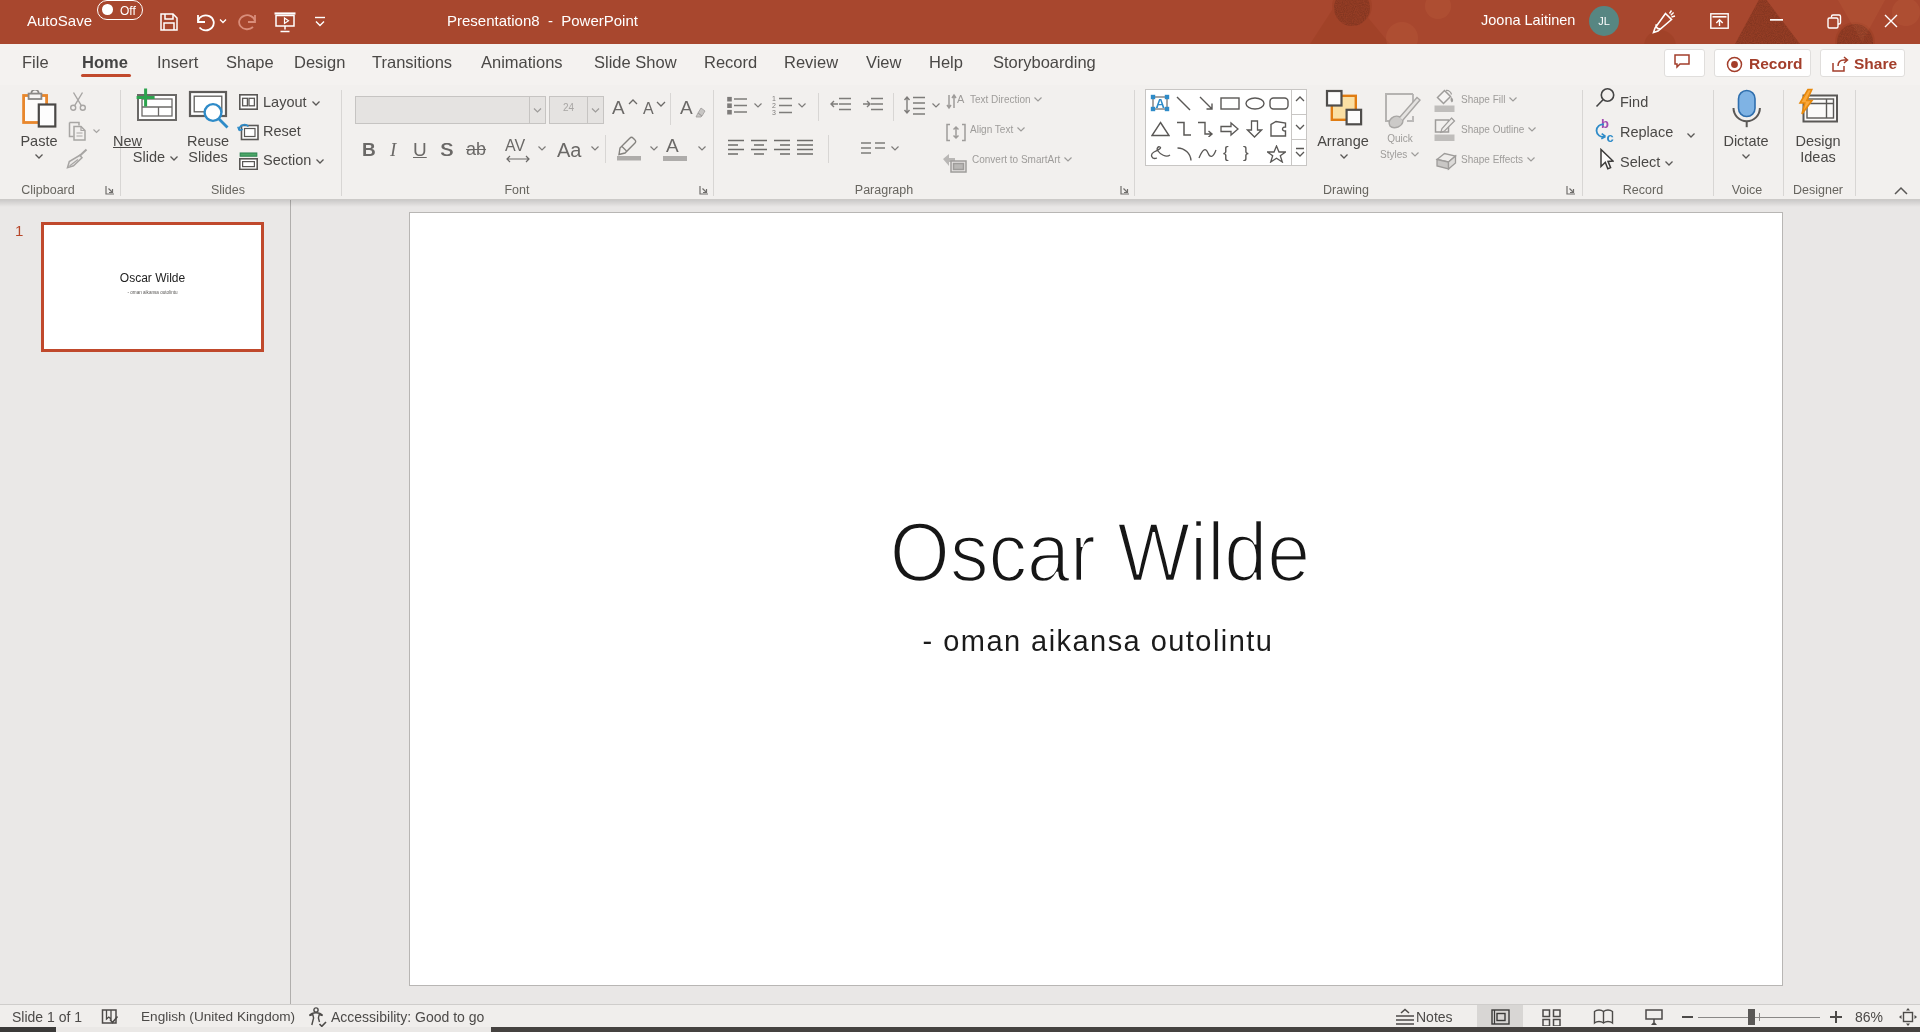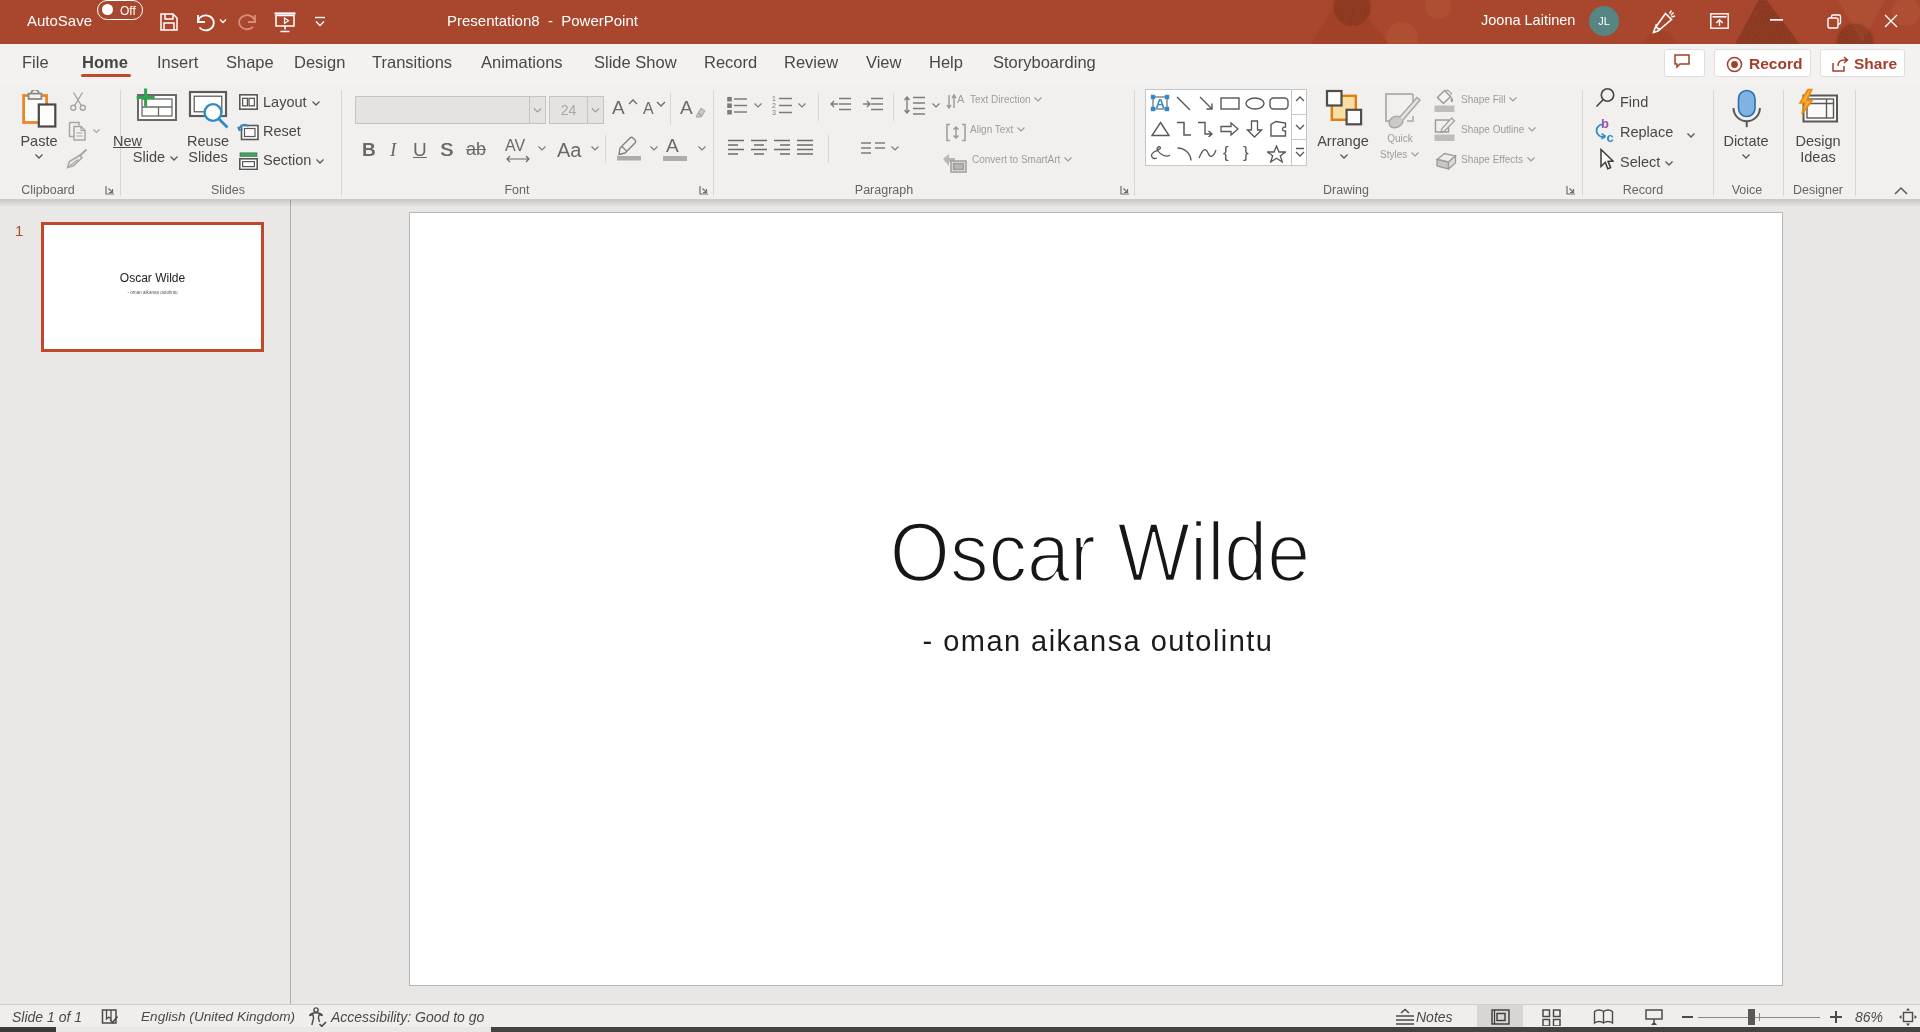--- a/index.html
+++ b/index.html
@@ -40,21 +40,21 @@
   #editor { position:absolute; left:291px; top:200px; width:1629px; height:804px; background:#E9E7E6; }
   #slide { position:absolute; left:409px; top:212px; width:1374px; height:774px; background:#fff; border:1px solid #B8B6B4; }
   #slidetitle { position:absolute; left:413px; top:505px; width:1374px; text-align:center; font-size:83px; color:#161616; transform:scaleX(0.93); -webkit-text-stroke:2.4px #ffffff; }
   #slidesub { position:absolute; left:411px; top:625px; width:1374px; text-align:center; font-size:29px; color:#1B1B1B; letter-spacing:1.45px; }
   #thumb { position:absolute; left:41px; top:222px; width:223px; height:130px; background:#fff; border:3px solid #C0492C; }
   #thumbnum { position:absolute; left:15px; top:222px; font-size:15px; color:#B7472A; }
   #thumbtitle { position:absolute; left:41px; top:271px; width:223px; text-align:center; font-size:12px; color:#222; }
   #thumbsub { position:absolute; left:41px; top:290px; width:223px; text-align:center; font-size:4.6px; color:#5A5856; }
 
   
-  #statusbar { position:absolute; left:0; top:1004px; width:1920px; height:24px; background:#F0EEEC; border-top:1px solid #CFCDCB; font-size:14px; color:#4C4A48;font-style:italic; }
+  #statusbar { position:absolute; left:0; top:1004px; width:1920px; height:24px; background:#F0EEEC; border-top:1px solid #CFCDCB; font-size:14px; color:#4C4A48; }
   #bottomstrip { position:absolute; left:0; top:1027px; width:1920px; height:5px; background:#454240; }
 </style>
 </head>
 <body>
 <div id="app">
 
   <div id="titlebar">
     <svg class="abs" width="1920" height="44" style="left:0;top:0">
       <defs>
         <filter id="spk" x="-5%" y="-5%" width="110%" height="110%">
@@ -263,21 +263,21 @@
           </svg></span></div>
     <div class="glabel" style="left:128px;">Slides</div>
     <div class="gsep" style="left:341px"></div>
 
     <div class="abs" style="left:355px;top:11px;width:175px;height:28px;background:#E5E3E1;border:1px solid #C6C4C2;"></div>
     <div class="abs" style="left:530px;top:11px;width:16px;height:28px;background:#E5E3E1;border:1px solid #C6C4C2;border-left:none;"></div>
     <svg class="abs" style="left:532px;top:22px" width="11" height="7" viewBox="0 0 11 7" fill="none" stroke="#9E9C9A" stroke-width="1.2">
         <path d="M2 1.5 l3.5 3.5 l3.5 -3.5"></path>
       </svg>
     <div class="abs" style="left:549px;top:11px;width:39px;height:28px;background:#E5E3E1;border:1px solid #C6C4C2;"></div>
-    <div class="abs" style="left:549px;top:17px;width:39px;text-align:center;font-size:14px;color:#A8A6A4;">24</div>
+    <div class="abs" style="left:549px;top:17px;width:39px;text-align:center;font-size:10px;color:#A8A6A4;">24</div>
     <div class="abs" style="left:588px;top:11px;width:16px;height:28px;background:#E5E3E1;border:1px solid #C6C4C2;border-left:none;"></div>
     <svg class="abs" style="left:590px;top:22px" width="11" height="7" viewBox="0 0 11 7" fill="none" stroke="#9E9C9A" stroke-width="1.2">
         <path d="M2 1.5 l3.5 3.5 l3.5 -3.5"></path>
       </svg>
 
     <div class="abs" style="left:612px;top:12px;font-size:19px;color:#6B6967;">A</div>
     <svg class="abs" style="left:627px;top:13px" width="12" height="8" viewBox="0 0 12 8" fill="none" stroke="#6B6967" stroke-width="1.3">
         <path d="M2 6 L6 2 L10 6"></path>
       </svg>
     <div class="abs" style="left:643px;top:15px;font-size:16px;color:#6B6967;">A</div>

